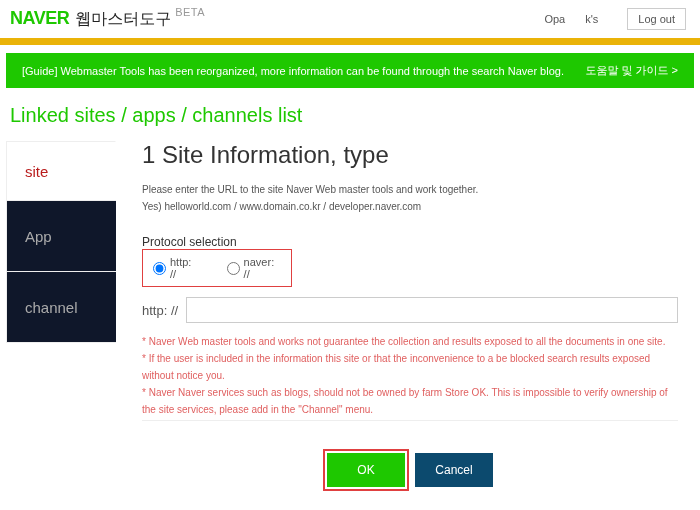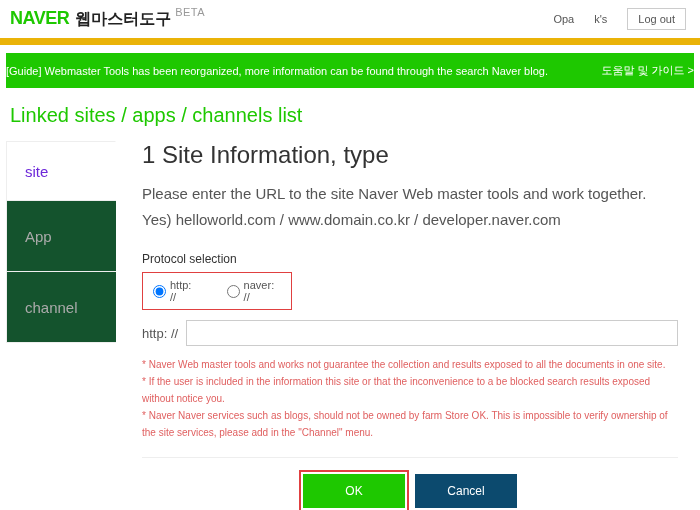--- a/index.html
+++ b/index.html
@@ -1,43 +1,43 @@
 <!DOCTYPE html>
 <html><head>
 <meta charset="utf-8">
 <style>
   * { box-sizing: border-box; margin: 0; padding: 0; }
   body { font-family: Arial, "Malgun Gothic", sans-serif; width: 700px; height: 510px; background: #fff; color: #333; font-size: 12px; }
   .header { display: flex; justify-content: space-between; align-items: center; padding: 8px 14px 8px 10px; border-bottom: 7px solid #eab308; }
   .logo-group { display: flex; align-items: baseline; gap: 6px; }
   .logo { font-weight: 900; color: #1ec800; font-size: 18px; letter-spacing: -0.5px; }
-  .logo-sub { font-weight: 700; color: #222; font-size: 16px; }
+  .logo-sub { font-weight: 400; color: #222; font-size: 16px; }
   .beta { font-size: 11px; color: #999; position: relative; top: -8px; left: -2px; letter-spacing: 0.5px; }
   .header-right { display: flex; align-items: center; gap: 20px; font-size: 11px; color: #555; }
   .header-link { color: #555; }
-  .logout { border: 1px solid #ccc; padding: 4px 10px; color: #555; background: #fff; font-size: 11px; cursor: pointer; }
-  .notice-bar { background: #1ec800; color: #fff; display: flex; justify-content: space-between; align-items: center; padding: 10px 0; font-size: 11px; margin: 8px 6px 12px 6px; }
+  .logout { border: 1px solid #ccc; padding: 4px 10px; color: #555; background: #fff; font-size: 11px; cursor: pointer; margin-left: 9px; }
+  .notice-bar { background: #1ec800; color: #fff; display: flex; justify-content: space-between; align-items: center; padding: 10px 16px; font-size: 11px; margin: 8px 6px 12px 6px; }
   .notice-link { color: #fff; }
   .page-title { color: #1ec800; font-size: 20px; font-weight: 400; padding: 4px 10px 14px 10px; }
   .content { display: flex; padding: 0 0 0 6px; }
   .sidebar { width: 110px; }
-  .side-item { height: 72px; display: flex; align-items: center; padding-left: 18px; font-size: 15px; color: #aaa; border: 1px solid #eee; border-right: none; margin-bottom: -1px; background: #14532d; cursor: pointer; }
-  .side-item.active { color: #6d28d9; background: #fff; border-right: 1px solid #fff; height: 60px; }
+  .side-item { height: 72px; display: flex; align-items: center; padding-left: 18px; font-size: 15px; color: #aaa; border: 1px solid #eee; border-right: none; margin-bottom: -1px; background: #0f172a; cursor: pointer; }
+  .side-item.active { color: #b91c1c; background: #fff; border-right: 1px solid #fff; height: 60px; }
   .main { flex: 1; padding: 0 22px 10px 26px; }
   .main h2 { font-size: 24px; font-weight: 400; color: #333; margin-bottom: 12px; }
-  .desc { font-size: 15px; color: #555; line-height: 1.7; margin-bottom: 20px; }
-  .field-label { font-size: 12px; color: #333; margin-bottom: 6px; }
+  .desc { font-size: 10px; color: #555; line-height: 1.7; margin-bottom: 20px; }
+  .field-label { font-size: 12px; color: #333; }
   .radio-row { border: 1px solid #e04040; padding: 6px 10px; display: flex; gap: 28px; width: 150px; margin-bottom: 10px; }
   .radio-opt { display: flex; align-items: center; gap: 4px; font-size: 11px; color: #555; }
   .url-row { display: flex; align-items: center; gap: 8px; margin-bottom: 10px; }
   .url-prefix { font-size: 13px; color: #555; }
   .url-input { flex: 1; border: 1px solid #ccc; height: 26px; padding: 0 6px; font-size: 12px; }
-  .warnings { font-size: 10px; color: #e06060; line-height: 1.7; border-bottom: 1px solid #eee; padding-bottom: 16px; margin-bottom: 16px; }
+  .warnings { font-size: 10px; color: #e06060; line-height: 1.7; border-bottom: 1px solid #eee; padding-bottom: 2px; margin-bottom: 32px; }
   .btn-row { display: flex; justify-content: center; gap: 10px; }
-  .btn { width: 102px; height: 34px; border: none; color: #fff; font-size: 12px; cursor: pointer; }
+  .btn { width: 78px; height: 34px; border: none; color: #fff; font-size: 12px; cursor: pointer; }
   .btn-ok { background: #1ec800; outline: 2px solid #e04040; outline-offset: 2px; }
   .btn-cancel { background: #0c4a6e; }
 </style>
 </head>
 <body>
 
 <div class="header">
   <div class="logo-group">
     <span class="logo">NAVER</span>
     <span class="logo-sub">웹마스터도구</span>

